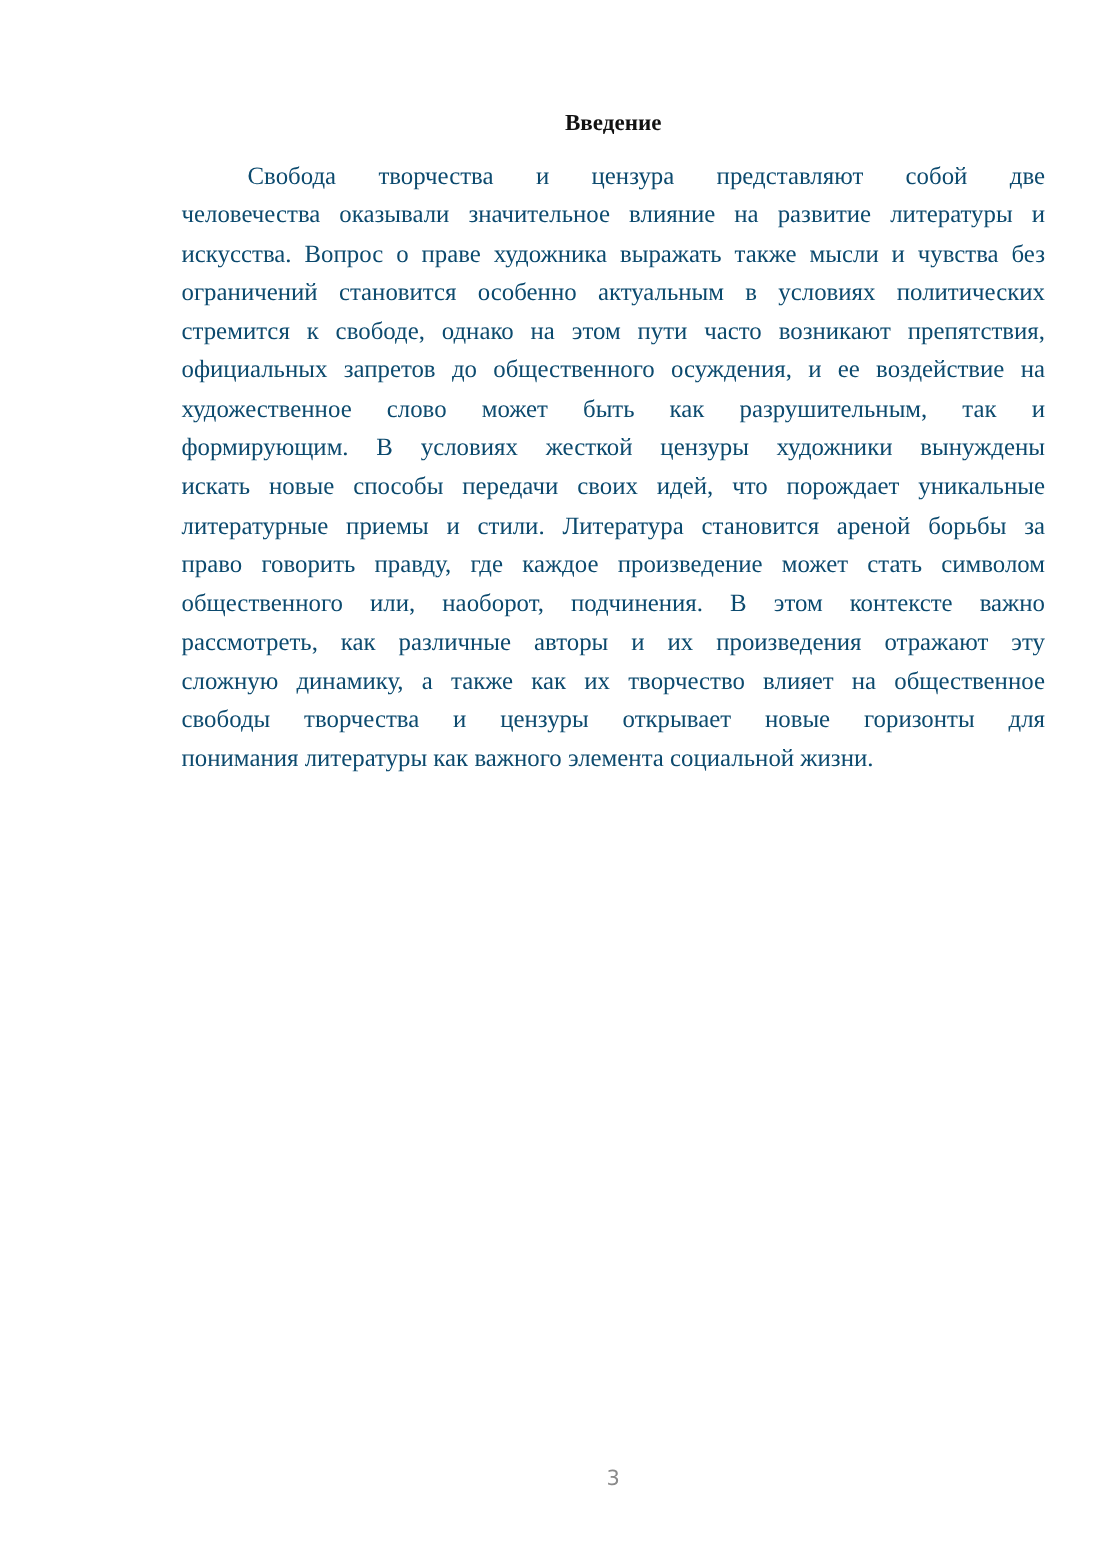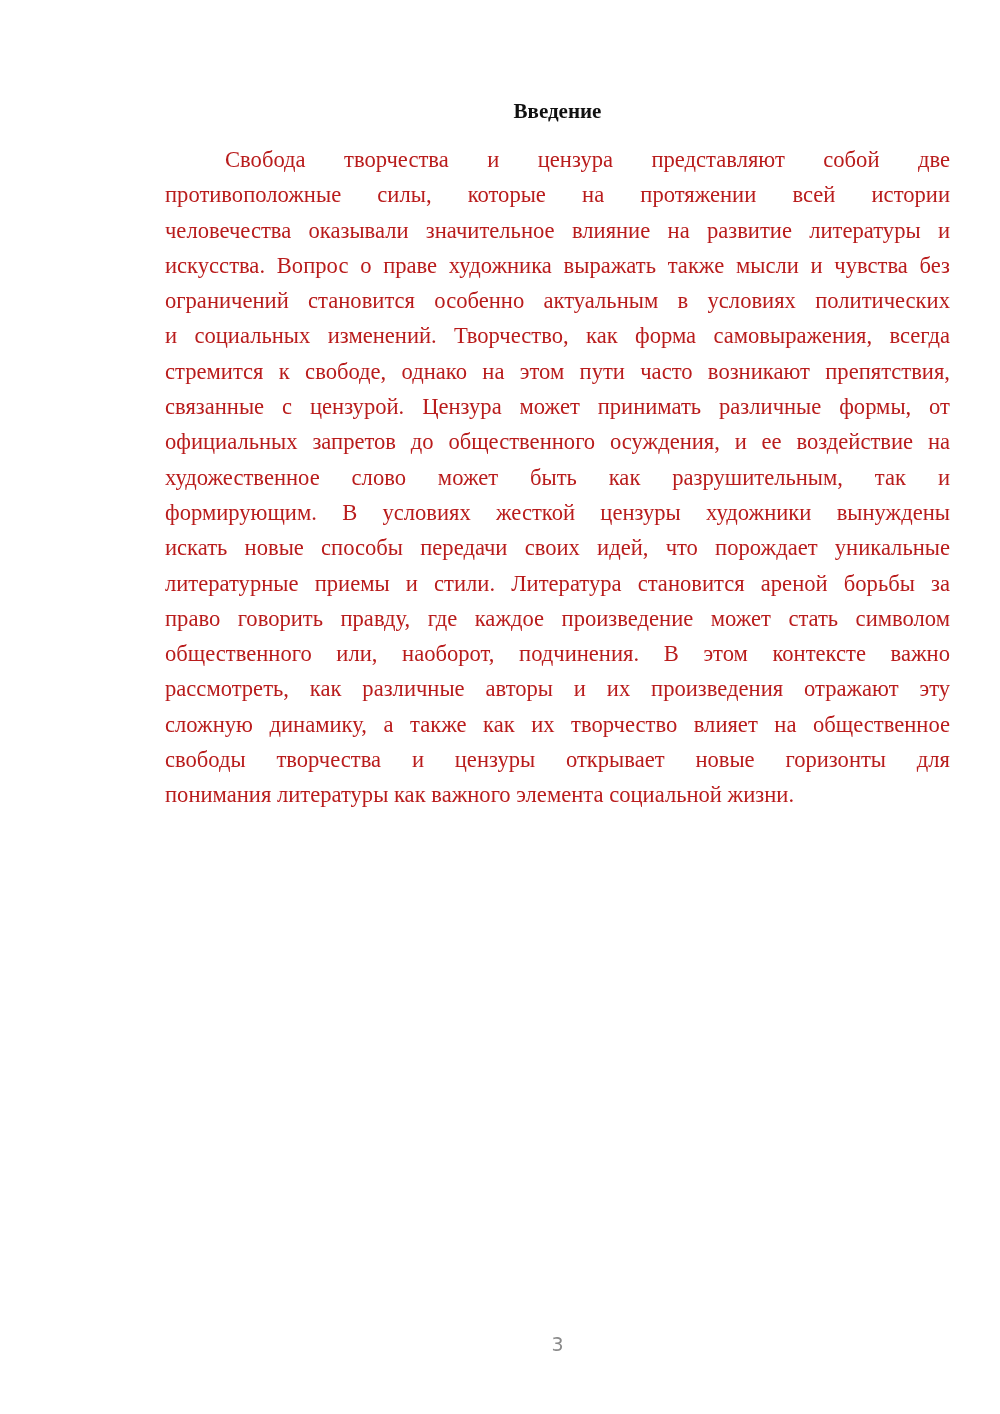--- a/index.html
+++ b/index.html
@@ -35,21 +35,21 @@
     margin: 0;
   }
   .body-text {
     position: absolute;
     top: 142px;
     left: 143px;
     width: 785px;
     font-family: "Liberation Serif", serif;
     font-size: 22.6px;
     line-height: 35.3px;
-    color: #b91c1c;
+    color: #0c4a6e;
     text-align: justify;
     text-indent: 60px;
     margin: 0;
     hyphens: none;
   }
   .line {
     display: block;
     text-align: justify;
     text-align-last: justify;
     white-space: nowrap;
@@ -69,27 +69,24 @@
   }
 </style>
 </head>
 <body>
 
 <div class="page">
   <h1 class="heading">Введение</h1>
 
   <div class="body-text" id="para" style="text-indent: 0px;">
       <span class="line first">Свобода творчества и цензура представляют собой две</span>
-      <span class="line">противоположные силы, которые на протяжении всей истории</span>
       <span class="line">человечества оказывали значительное влияние на развитие литературы и</span>
       <span class="line">искусства. Вопрос о праве художника выражать также мысли и чувства без</span>
       <span class="line">ограничений становится особенно актуальным в условиях политических</span>
-      <span class="line">и социальных изменений. Творчество, как форма самовыражения, всегда</span>
       <span class="line">стремится к свободе, однако на этом пути часто возникают препятствия,</span>
-      <span class="line">связанные с цензурой. Цензура может принимать различные формы, от</span>
       <span class="line">официальных запретов до общественного осуждения, и ее воздействие на</span>
       <span class="line">художественное слово может быть как разрушительным, так и</span>
       <span class="line">формирующим. В условиях жесткой цензуры художники вынуждены</span>
       <span class="line">искать новые способы передачи своих идей, что порождает уникальные</span>
       <span class="line">литературные приемы и стили. Литература становится ареной борьбы за</span>
       <span class="line">право говорить правду, где каждое произведение может стать символом</span>
       <span class="line">общественного или, наоборот, подчинения. В этом контексте важно</span>
       <span class="line">рассмотреть, как различные авторы и их произведения отражают эту</span>
       <span class="line">сложную динамику, а также как их творчество влияет на общественное</span>
       <span class="line">свободы творчества и цензуры открывает новые горизонты для</span>

